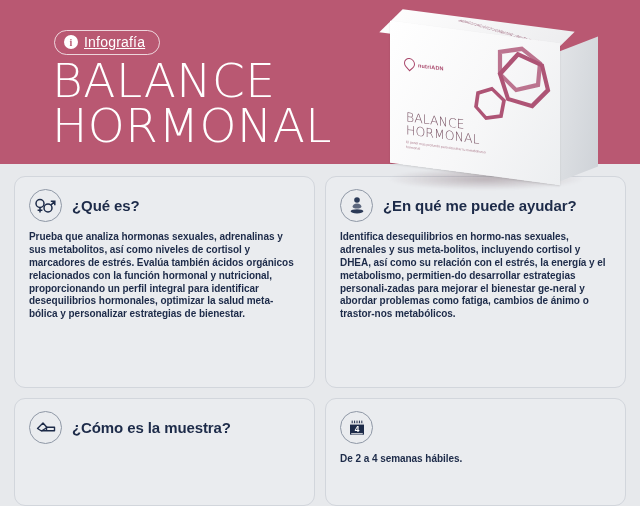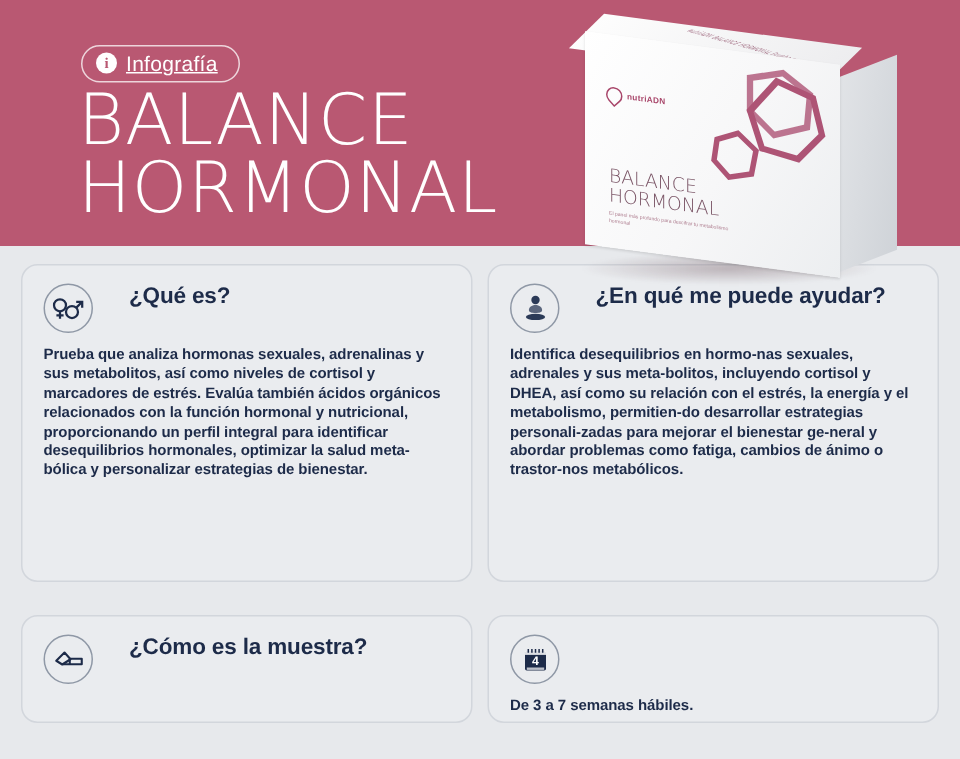--- a/index.html
+++ b/index.html
@@ -110,22 +110,22 @@
   }
   .card{
     background:#eaecef;
     border:1px solid #d2d6dc;
     border-radius:11px;
     padding:12px 14px 14px 14px;
     box-sizing:border-box;
     position:relative;
   }
   .card.top{height:212px;}
-  .card.bottom{height:72px;}
-  .card-head{display:flex;gap:24px;margin-bottom:9px;}
+  .card.bottom{height:108px;}
+  .card-head{display:flex;align-items:center;gap:10px;margin-bottom:9px;}
   .icon-circle{
     width:31px;height:31px;min-width:31px;border-radius:50%;
     border:1.2px solid #8f98a6;
     display:flex;align-items:center;justify-content:center;
     background:transparent;
   }
   .card-title{
     font-size:15px;font-weight:bold;color:#1d2b49;letter-spacing:-.1px;
   }
   .card-body{
@@ -240,17 +240,17 @@
               <rect x="3" y="4" width="14" height="2.6" fill="#ffffff" opacity=".85"></rect>
               <g stroke="#1d2b49" stroke-width="1">
                 <path d="M5.2 2.6 L5.2 5.2 M7.6 2.6 L7.6 5.2 M10 2.6 L10 5.2 M12.4 2.6 L12.4 5.2 M14.8 2.6 L14.8 5.2"></path>
               </g>
               <rect x="4.2" y="15" width="11.6" height="1.6" fill="#ffffff" opacity=".7"></rect>
               <text x="10" y="13.6" font-family="Liberation Sans, sans-serif" font-size="8.2" font-weight="bold" fill="#ffffff" text-anchor="middle">4</text>
             </g>
           </svg>
         </span>
       </div>
-      <div class="card-body">De 3 a 7 semanas hábiles.</div>
+      <div class="card-body">De 2 a 4 semanas hábiles.</div>
     </div>
 
   </div>
 </div>
 
 </body></html>

